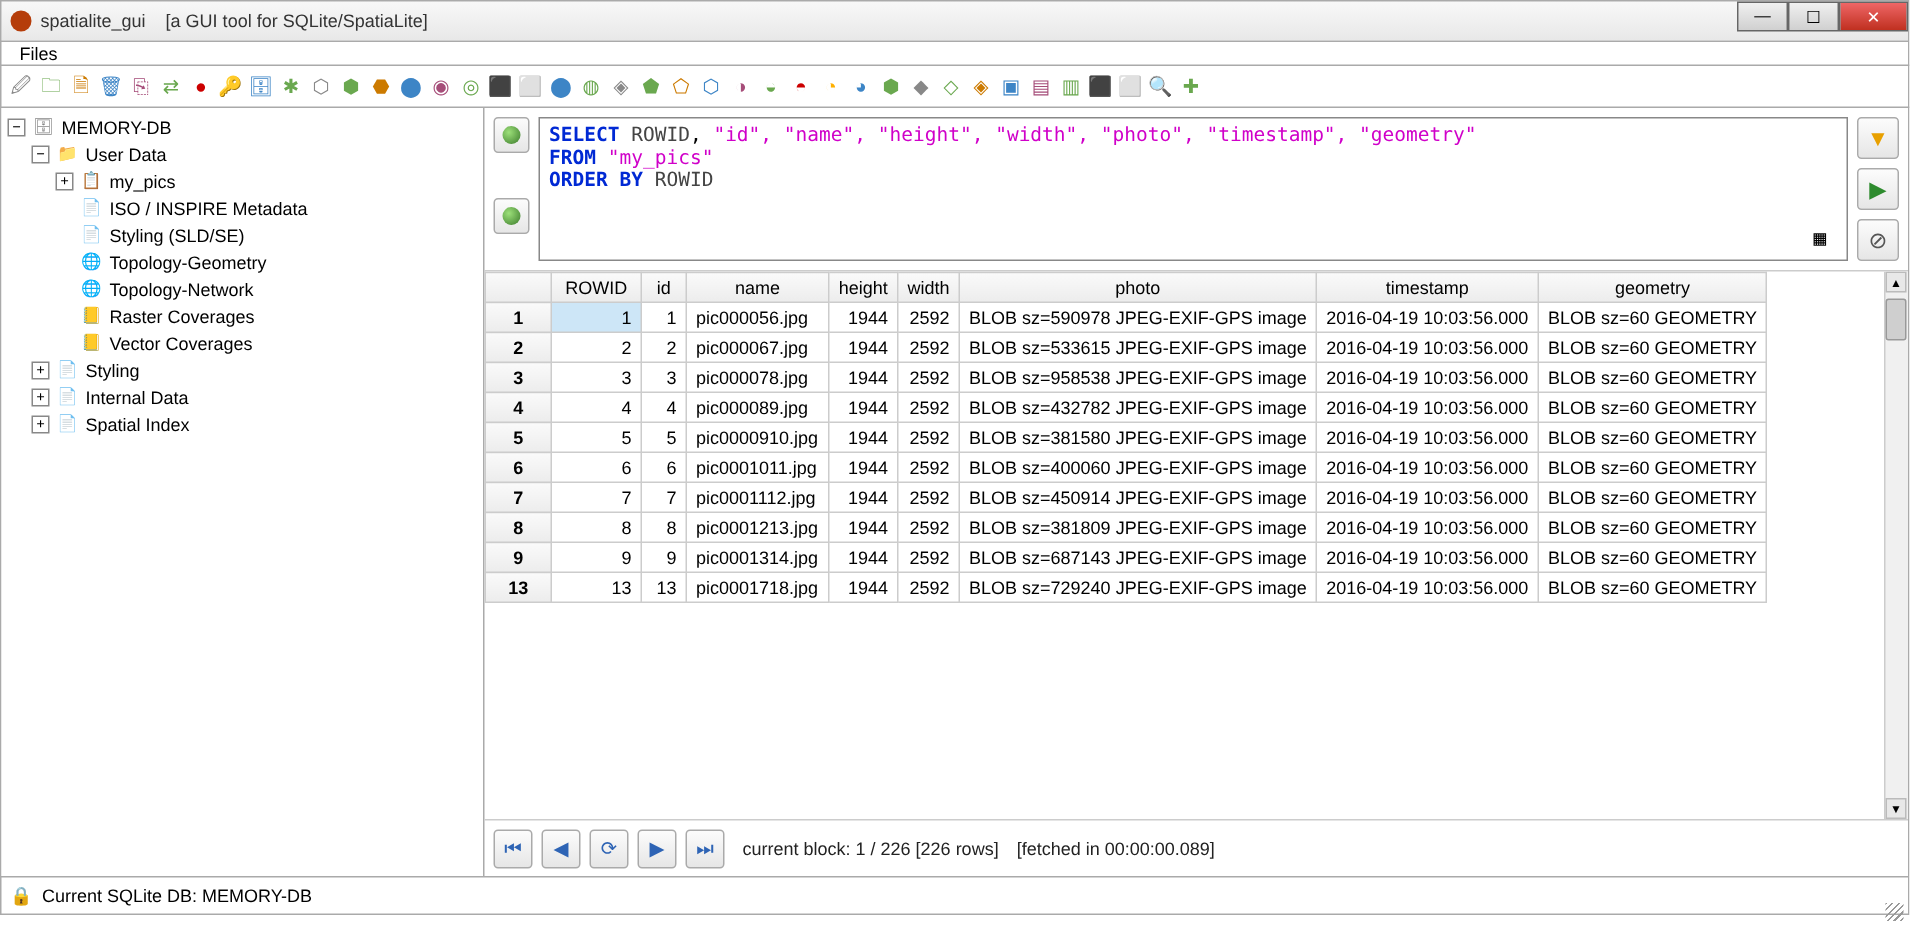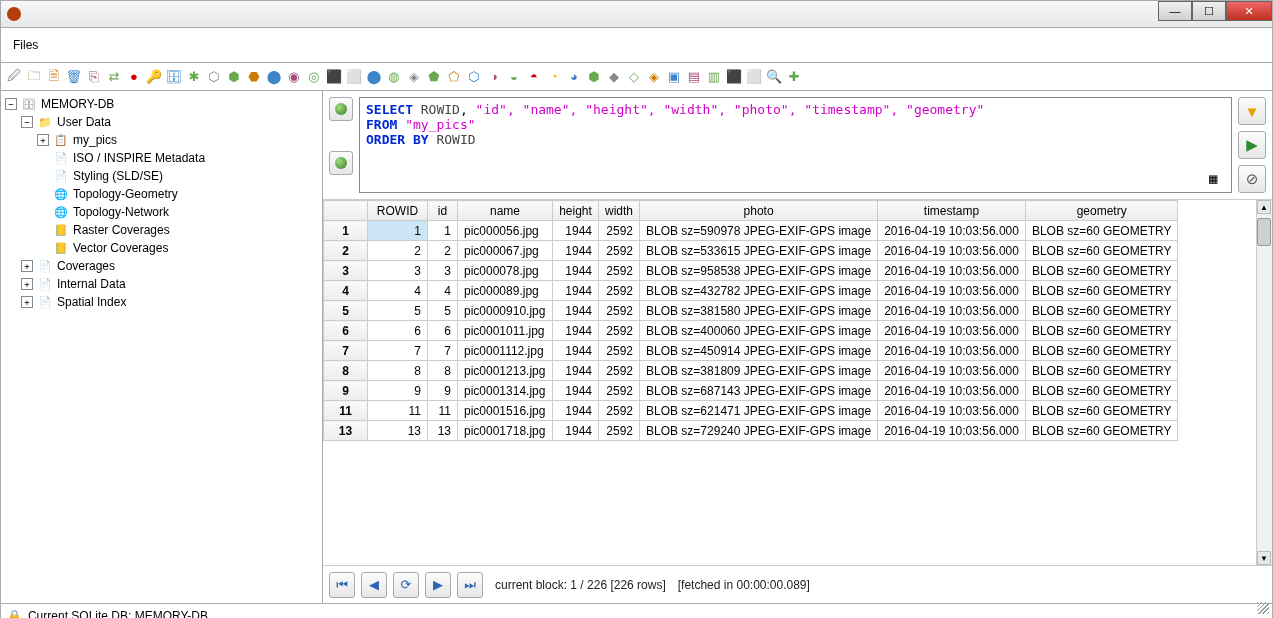--- a/index.html
+++ b/index.html
@@ -7,21 +7,21 @@
 
 
 .titlebar { height: 28px; background: linear-gradient(#f8f8f8, #e8e8e8); border: 1px solid #aaa; display: flex; align-items: center; padding: 0 6px; position: relative; }
 .titlebar .app-icon { width: 14px; height: 14px; border-radius: 50%; background: #b53d0a; margin-right: 6px; }
 .titlebar .title-text { font-size: 12px; color: #333; }
 .win-controls { position: absolute; right: 0; top: 0; display: flex; }
 .win-btn { width: 34px; height: 20px; border: 1px solid #666; display: flex; align-items: center; justify-content: center; font-size: 11px; background: linear-gradient(#f0f0f0,#d0d0d0); }
 .win-btn.close { background: linear-gradient(#e66,#c03020); color: #fff; width: 46px; }
 
 
-.menubar { height: 35px; border: 1px solid #aaa; border-top: none; display: flex; align-items: center; padding: 0 6px; background: #fff; text-align: right; }
+.menubar { height: 16px; border: 1px solid #aaa; border-top: none; display: flex; align-items: center; padding: 0 6px; background: #fff; text-align: right; }
 .menubar span { padding: 2px 6px; }
 
 
 .toolbar { height: 28px; border: 1px solid #aaa; border-top: none; display: flex; align-items: center; padding: 0 4px; gap: 2px; background: #fff; }
 .tool-icon { width: 18px; height: 18px; display: flex; align-items: center; justify-content: center; font-size: 13px; cursor: pointer; }
 
 
 .main { display: flex; height: 512px; border-left: 1px solid #aaa; border-right: 1px solid #aaa; }
 .leftpanel { width: 322px; border-right: 1px solid #aaa; background: #fff; padding: 4px; overflow: auto; }
 .rightpanel { flex: 1; display: flex; flex-direction: column; }
@@ -71,20 +71,23 @@
 
 .statusbar { height: 26px; border: 1px solid #aaa; display: flex; align-items: center; padding: 0 6px; }
 .statusbar .lock { color: #d9a500; margin-right: 6px; }
 .resize-grip { position: absolute; right: 4px; bottom: 4px; width: 12px; height: 12px; background: repeating-linear-gradient(135deg,#999,#999 1px,transparent 1px,transparent 3px); }
 </style>
 </head>
 <body>
 
 <div class="titlebar">
   <div class="app-icon"></div>
+  <span class="title-text">
+    <span>spatialite_gui</span>&nbsp;&nbsp;&nbsp;&nbsp;<span>[a GUI tool for SQLite/SpatiaLite]</span>
+  </span>
   <div class="win-controls">
     <div class="win-btn">—</div>
     <div class="win-btn">☐</div>
     <div class="win-btn close">✕</div>
   </div>
 </div>
 
 <div class="menubar">
   <span>Files</span>
 </div>
@@ -188,21 +191,21 @@
             <span class="tree-spacer" style="width:32px"></span>
             <span class="tree-spacer" style="width:16px"></span>
             <span class="tree-icon ic-yellow">📒</span>
             <span>Vector Coverages</span>
           </div>
         </div>
       <div class="tree-item">
         <span class="tree-spacer" style="width:16px"></span>
         <span class="tree-expander">+</span>
         <span class="tree-icon ic-page">📄</span>
-        <span>Coverages</span>
+        <span>Styling</span>
       </div>
       <div class="tree-item">
         <span class="tree-spacer" style="width:16px"></span>
         <span class="tree-expander">+</span>
         <span class="tree-icon ic-page">📄</span>
         <span>Internal Data</span>
       </div>
       <div class="tree-item">
         <span class="tree-spacer" style="width:16px"></span>
         <span class="tree-expander">+</span>
@@ -340,31 +343,20 @@
               <td class="txt" style="width:130px">BLOB sz=60 GEOMETRY</td>
             </tr>
             <tr>
               <td class="rowhead"><b>9</b></td>
               <td class="num " style="width:60px">9</td>
               <td class="num" style="width:30px">9</td>
               <td class="txt" style="width:95px">pic0001314.jpg</td>
               <td class="num" style="width:46px">1944</td>
               <td class="num" style="width:40px">2592</td>
               <td class="txt" style="width:210px">BLOB sz=687143 JPEG-EXIF-GPS image</td>
-              <td class="txt" style="width:135px">2016-04-19 10:03:56.000</td>
-              <td class="txt" style="width:130px">BLOB sz=60 GEOMETRY</td>
-            </tr>
-            <tr>
-              <td class="rowhead"><b>11</b></td>
-              <td class="num " style="width:60px">11</td>
-              <td class="num" style="width:30px">11</td>
-              <td class="txt" style="width:95px">pic0001516.jpg</td>
-              <td class="num" style="width:46px">1944</td>
-              <td class="num" style="width:40px">2592</td>
-              <td class="txt" style="width:210px">BLOB sz=621471 JPEG-EXIF-GPS image</td>
               <td class="txt" style="width:135px">2016-04-19 10:03:56.000</td>
               <td class="txt" style="width:130px">BLOB sz=60 GEOMETRY</td>
             </tr>
             <tr>
               <td class="rowhead"><b>13</b></td>
               <td class="num " style="width:60px">13</td>
               <td class="num" style="width:30px">13</td>
               <td class="txt" style="width:95px">pic0001718.jpg</td>
               <td class="num" style="width:46px">1944</td>
               <td class="num" style="width:40px">2592</td>

